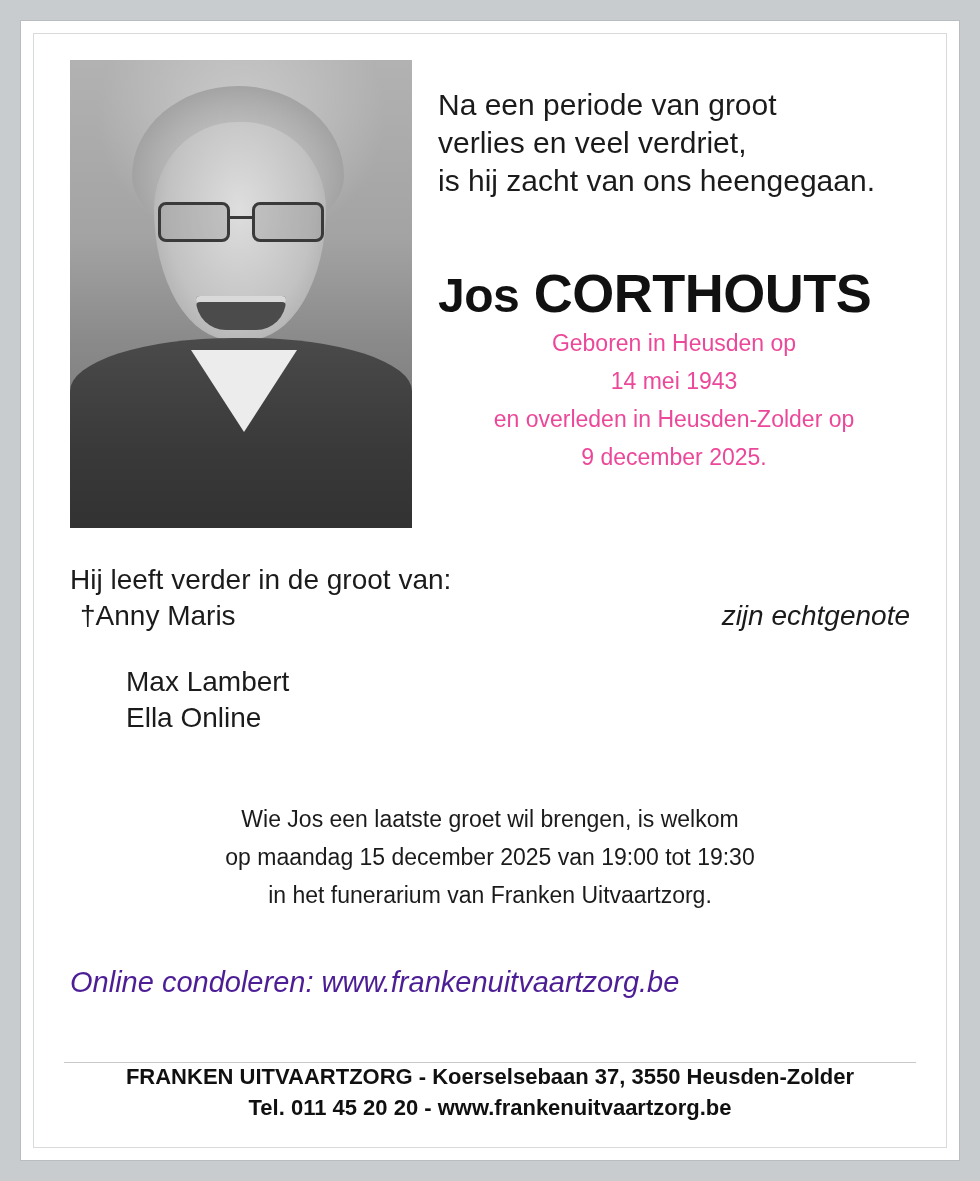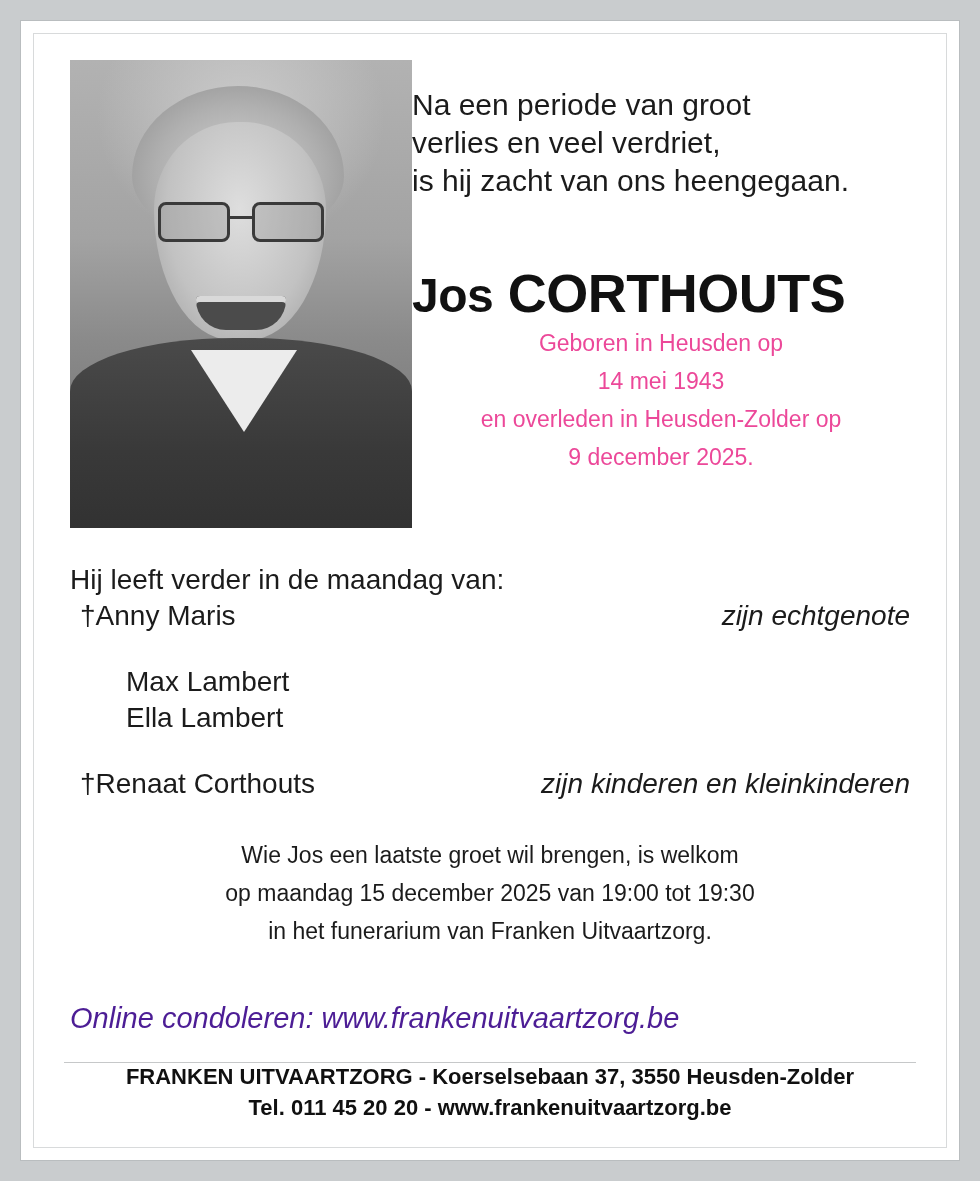--- a/index.html
+++ b/index.html
@@ -131,20 +131,21 @@
   .portrait .vneck {
     position: absolute;
     left: 121px; bottom: 96px;
     width: 106px; height: 82px;
     background: #efece7;
     clip-path: polygon(0 0, 100% 0, 50% 100%);
   }
 
   .top-text {
     flex: 1 1 auto;
+    padding-left: 26px;
     padding-top: 26px;
   }
   .intro {
     font-size: 30px;
     line-height: 38px;
     color: #1b1b1b;
   }
   .name {
     margin-top: 62px;
     font-size: 54px;
@@ -258,37 +259,33 @@
           <div class="dates">
             <div>Geboren in Heusden op</div>
             <div>14 mei 1943</div>
             <div>en overleden in Heusden-Zolder op</div>
             <div>9 december 2025.</div>
           </div>
         </div>
       </div>
 
       <div class="family">
-        <div class="fam-line">Hij leeft verder in de maandag van:</div>
+        <div class="fam-line">Hij leeft verder in de groot van:</div>
         <div class="fam-row">
           <span class="indent1">†Anny Maris</span>
           <span class="role">zijn echtgenote</span>
         </div>
 
         <div class="gap"></div>
 
         <div class="fam-line indent2">Max Lambert</div>
-        <div class="fam-line indent2">Ella Lambert</div>
+        <div class="fam-line indent2">Ella Online</div>
 
         <div class="gap"></div>
 
-        <div class="fam-row">
-          <span class="indent1">†Renaat Corthouts</span>
-          <span class="role">zijn kinderen en kleinkinderen</span>
-        </div>
       </div>
 
       <div class="invite">
         <div>Wie Jos een laatste groet wil brengen, is welkom</div>
         <div>op maandag 15 december 2025 van 19:00 tot 19:30</div>
         <div>in het funerarium van Franken Uitvaartzorg.</div>
       </div>
 
       <div class="condol">Online condoleren: www.frankenuitvaartzorg.be</div>
     </div>

